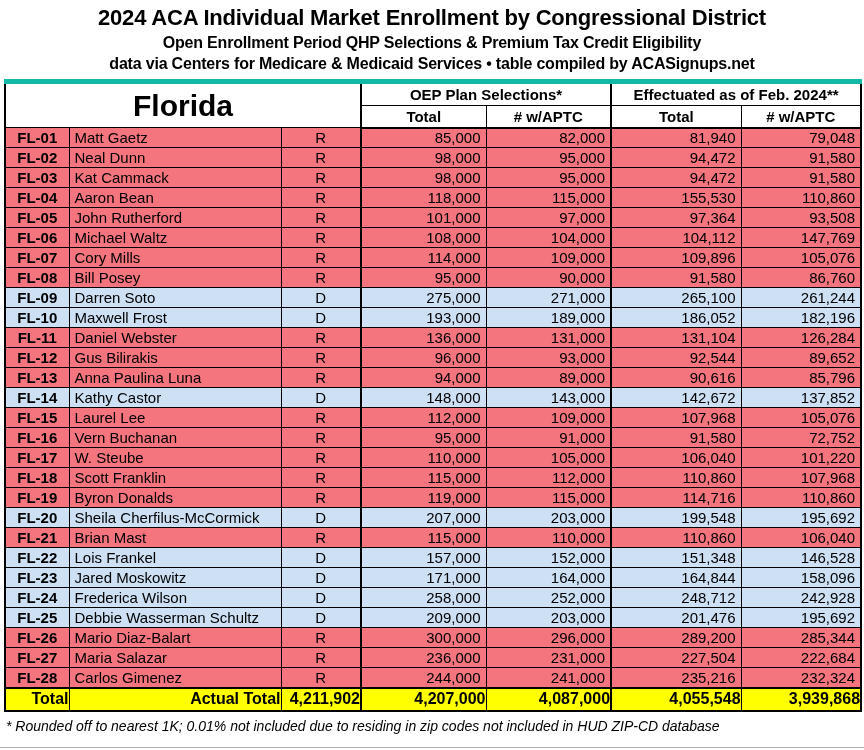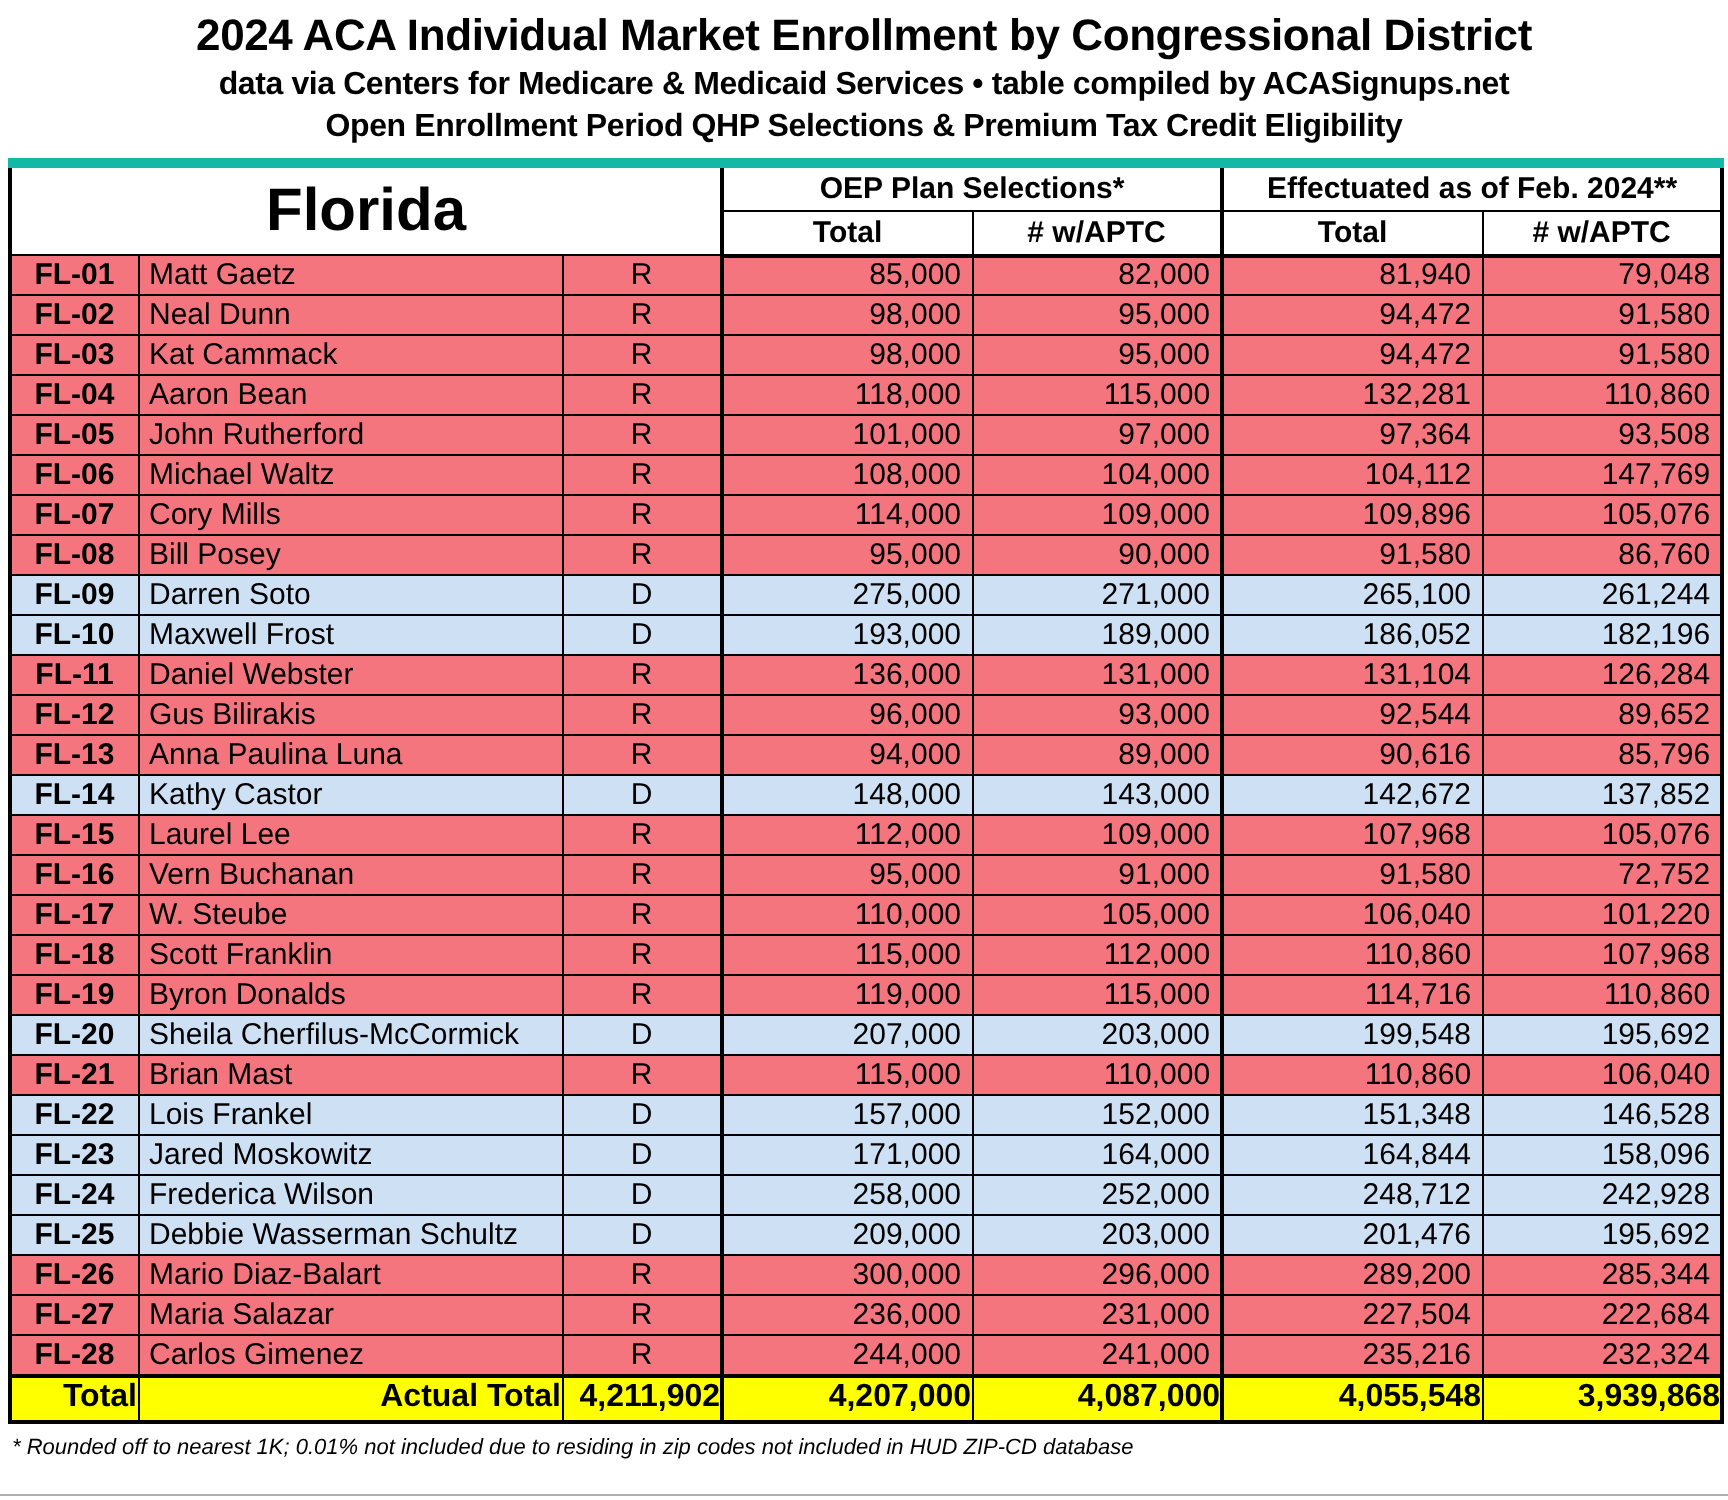--- a/index.html
+++ b/index.html
@@ -55,36 +55,36 @@
     font-size: 16px;
     height: 23px;
     border-top: 2px solid #000;
     border-bottom: 2px solid #000;
   }
   tr.total-row td.right { text-align: right; }
 
   .footnotes {
     margin: 5px 4px 0 6px;
     font-style: italic;
-    font-size: 11px;
+    font-size: 14px;
     line-height: 1.35;
   }
   .bottom-rule {
     position: absolute;
     left: 0; right: 0; bottom: 2px;
     border-top: 1px solid #b0b0b0;
   }
 </style>
 </head>
 <body>
 
 <div class="titles">
   <div class="title-main">2024 ACA Individual Market Enrollment by Congressional District</div>
+  <div class="title-sub">Open Enrollment Period QHP Selections &amp; Premium Tax Credit Eligibility</div>
   <div class="title-sub">data via Centers for Medicare &amp; Medicaid Services • table compiled by ACASignups.net</div>
-  <div class="title-sub">Open Enrollment Period QHP Selections &amp; Premium Tax Credit Eligibility</div>
 </div>
 
 <table class="enroll">
   <colgroup>
     <col class="c-district">
       <col class="c-name">
       <col class="c-party">
     <col class="c-oep-t">
       <col class="c-oep-a">
       <col class="c-eff-t">
@@ -130,21 +130,21 @@
         <td class="num">95,000</td>
         <td class="num thick-left">94,472</td>
         <td class="num">91,580</td>
       </tr>
       <tr class="rep">
         <td class="district">FL-04</td>
         <td class="name">Aaron Bean</td>
         <td class="party">R</td>
         <td class="num thick-left">118,000</td>
         <td class="num">115,000</td>
-        <td class="num thick-left">132,281</td>
+        <td class="num thick-left">155,530</td>
         <td class="num">110,860</td>
       </tr>
       <tr class="rep">
         <td class="district">FL-05</td>
         <td class="name">John Rutherford</td>
         <td class="party">R</td>
         <td class="num thick-left">101,000</td>
         <td class="num">97,000</td>
         <td class="num thick-left">97,364</td>
         <td class="num">93,508</td>

